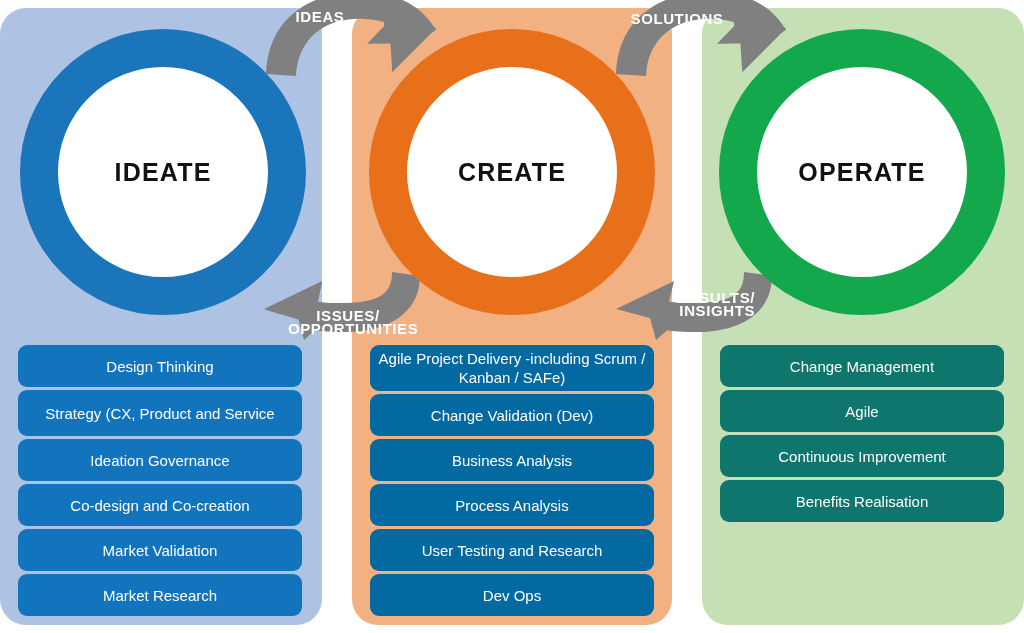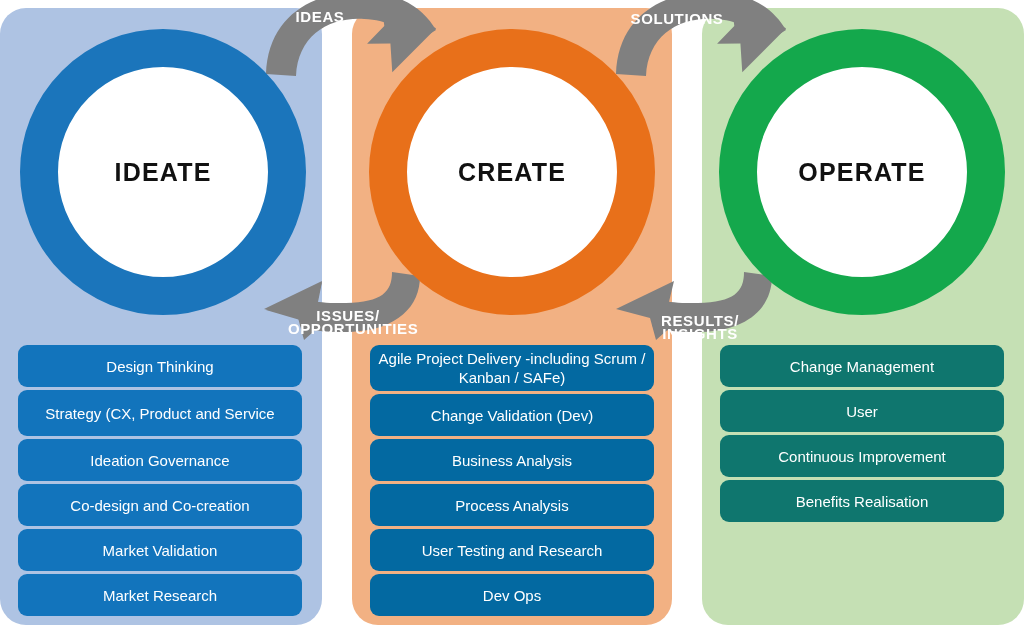--- a/index.html
+++ b/index.html
@@ -30,21 +30,21 @@
   #arrow-layer{position:absolute;left:0;top:0;width:1024px;height:633px;
                pointer-events:none;}
 
   
   .arrow-caption{position:absolute;color:#ffffff;font-weight:bold;
                  font-size:15px;letter-spacing:0.6px;text-align:center;
                  line-height:13px;white-space:pre-line;}
   #caption-ideas     {left:270px;top:10px; width:100px;}
   #caption-solutions {left:622px;top:12px; width:110px;}
   #caption-issues    {left:288px;top:309px;width:120px;}
-  #caption-results   {left:645px;top:314px;width:110px;}
+  #caption-results   {left:645px;top:291px;width:110px;text-align:right;}
 
   
   .stack{position:absolute;display:flex;flex-direction:column;gap:3px;}
   #stack-ideate {left:18px; top:345px;width:284px;justify-content:flex-end;}
   #stack-create {left:370px;top:345px;width:284px;}
   #stack-operate{left:720px;top:345px;width:284px;}
 
   .pill{border-radius:9px;color:#ffffff;font-size:15px;text-align:center;
         display:flex;align-items:center;justify-content:center;
         padding:0 8px;box-sizing:border-box;line-height:19px;}
@@ -148,18 +148,18 @@
   <div class="stack" id="stack-create">
       <div class="pill h2">Agile Project Delivery -including Scrum / Kanban / SAFe)</div>
       <div class="pill h1">Change Validation (Dev)</div>
       <div class="pill h1">Business Analysis</div>
       <div class="pill h1">Process Analysis</div>
       <div class="pill h1">User Testing and Research</div>
       <div class="pill h1">Dev Ops</div>
     </div>
   <div class="stack" id="stack-operate">
       <div class="pill h1">Change Management</div>
-      <div class="pill h1">User</div>
+      <div class="pill h1">Agile</div>
       <div class="pill h1">Continuous Improvement</div>
       <div class="pill h1">Benefits Realisation</div>
     </div>
 
 </div>
 
 </body></html>

